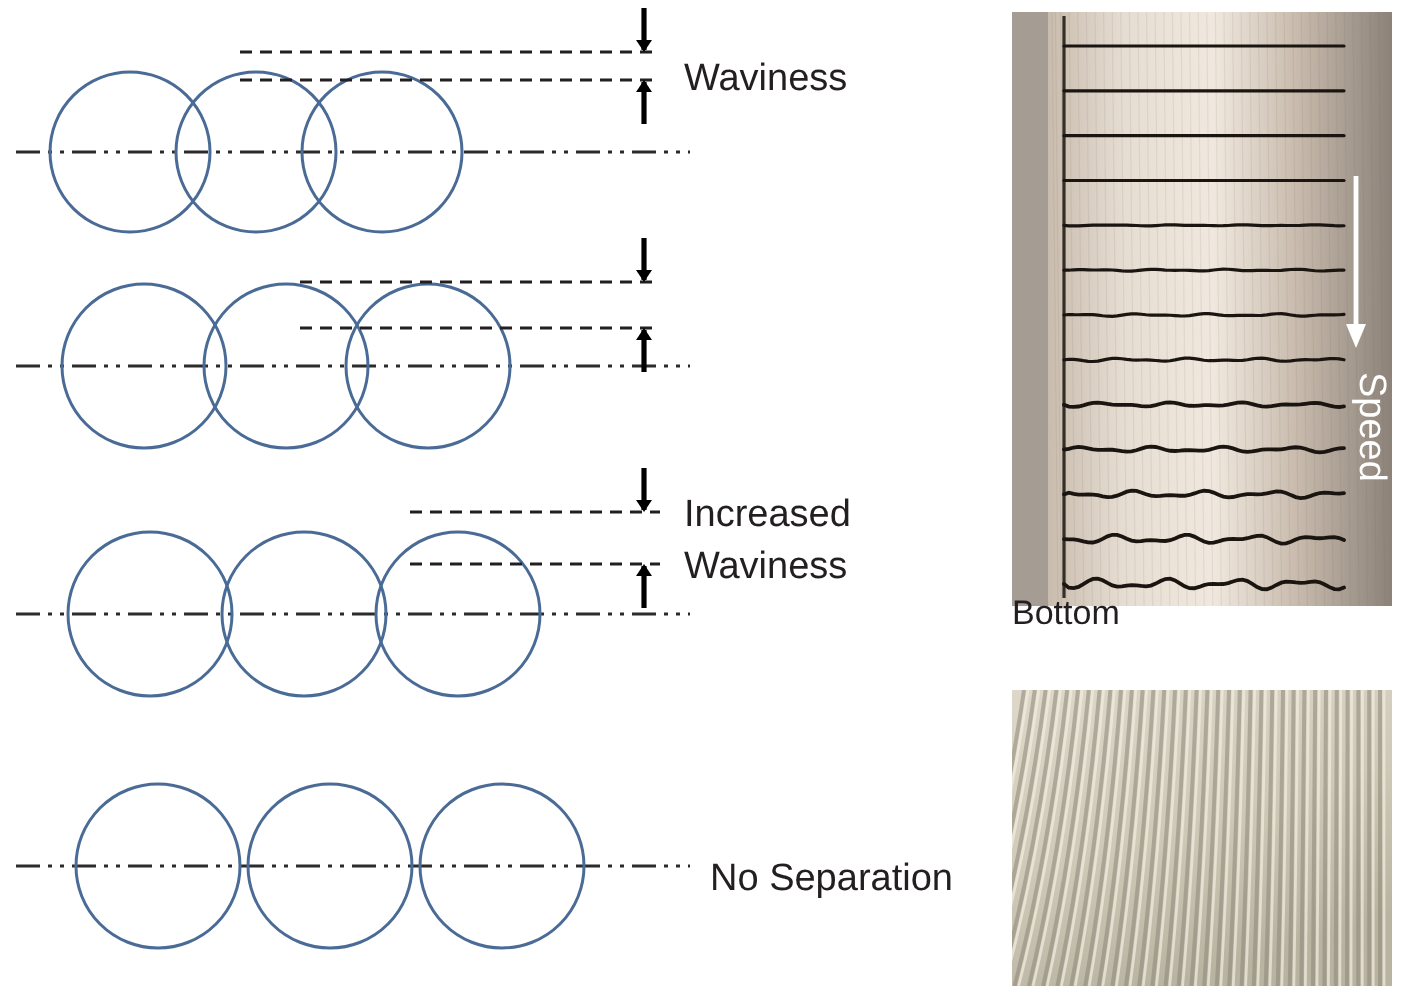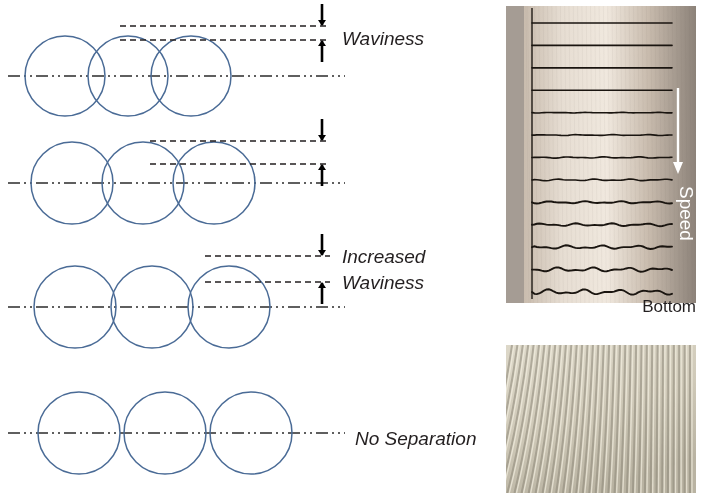--- a/index.html
+++ b/index.html
@@ -22,21 +22,21 @@
     height: 499px;
   }
 
   .panel {
     position: absolute;
   }
 
   
   #diagram-panel {
     left: 0; top: 0;
-    width: 500px; height: 499px; font-style: italic;
+    width: 500px; height: 499px;
   }
   #diagram-svg {
     display: block;
     width: 500px;
     height: 499px;
   }
   .diagram-label {
     font-family: "Liberation Sans", sans-serif;
     font-size: 19px;
     fill: #231f20;
@@ -51,21 +51,21 @@
     left: 506px; top: 345px;
     width: 190px; height: 148px;
   }
   .photo-svg { display: block; }
 
   .photo-caption {
     position: absolute;
     font-family: "Liberation Sans", sans-serif;
     font-size: 17px;
     color: #231f20;
-    text-align: right;
+    text-align: left;
     width: 190px;
     left: 506px;
   }
   #bottom-caption { top: 297px; }
   #side-caption   { top: 324px; }
 
   .speed-label {
     font-family: "Liberation Sans", sans-serif;
     font-size: 19px;
     fill: #ffffff;

